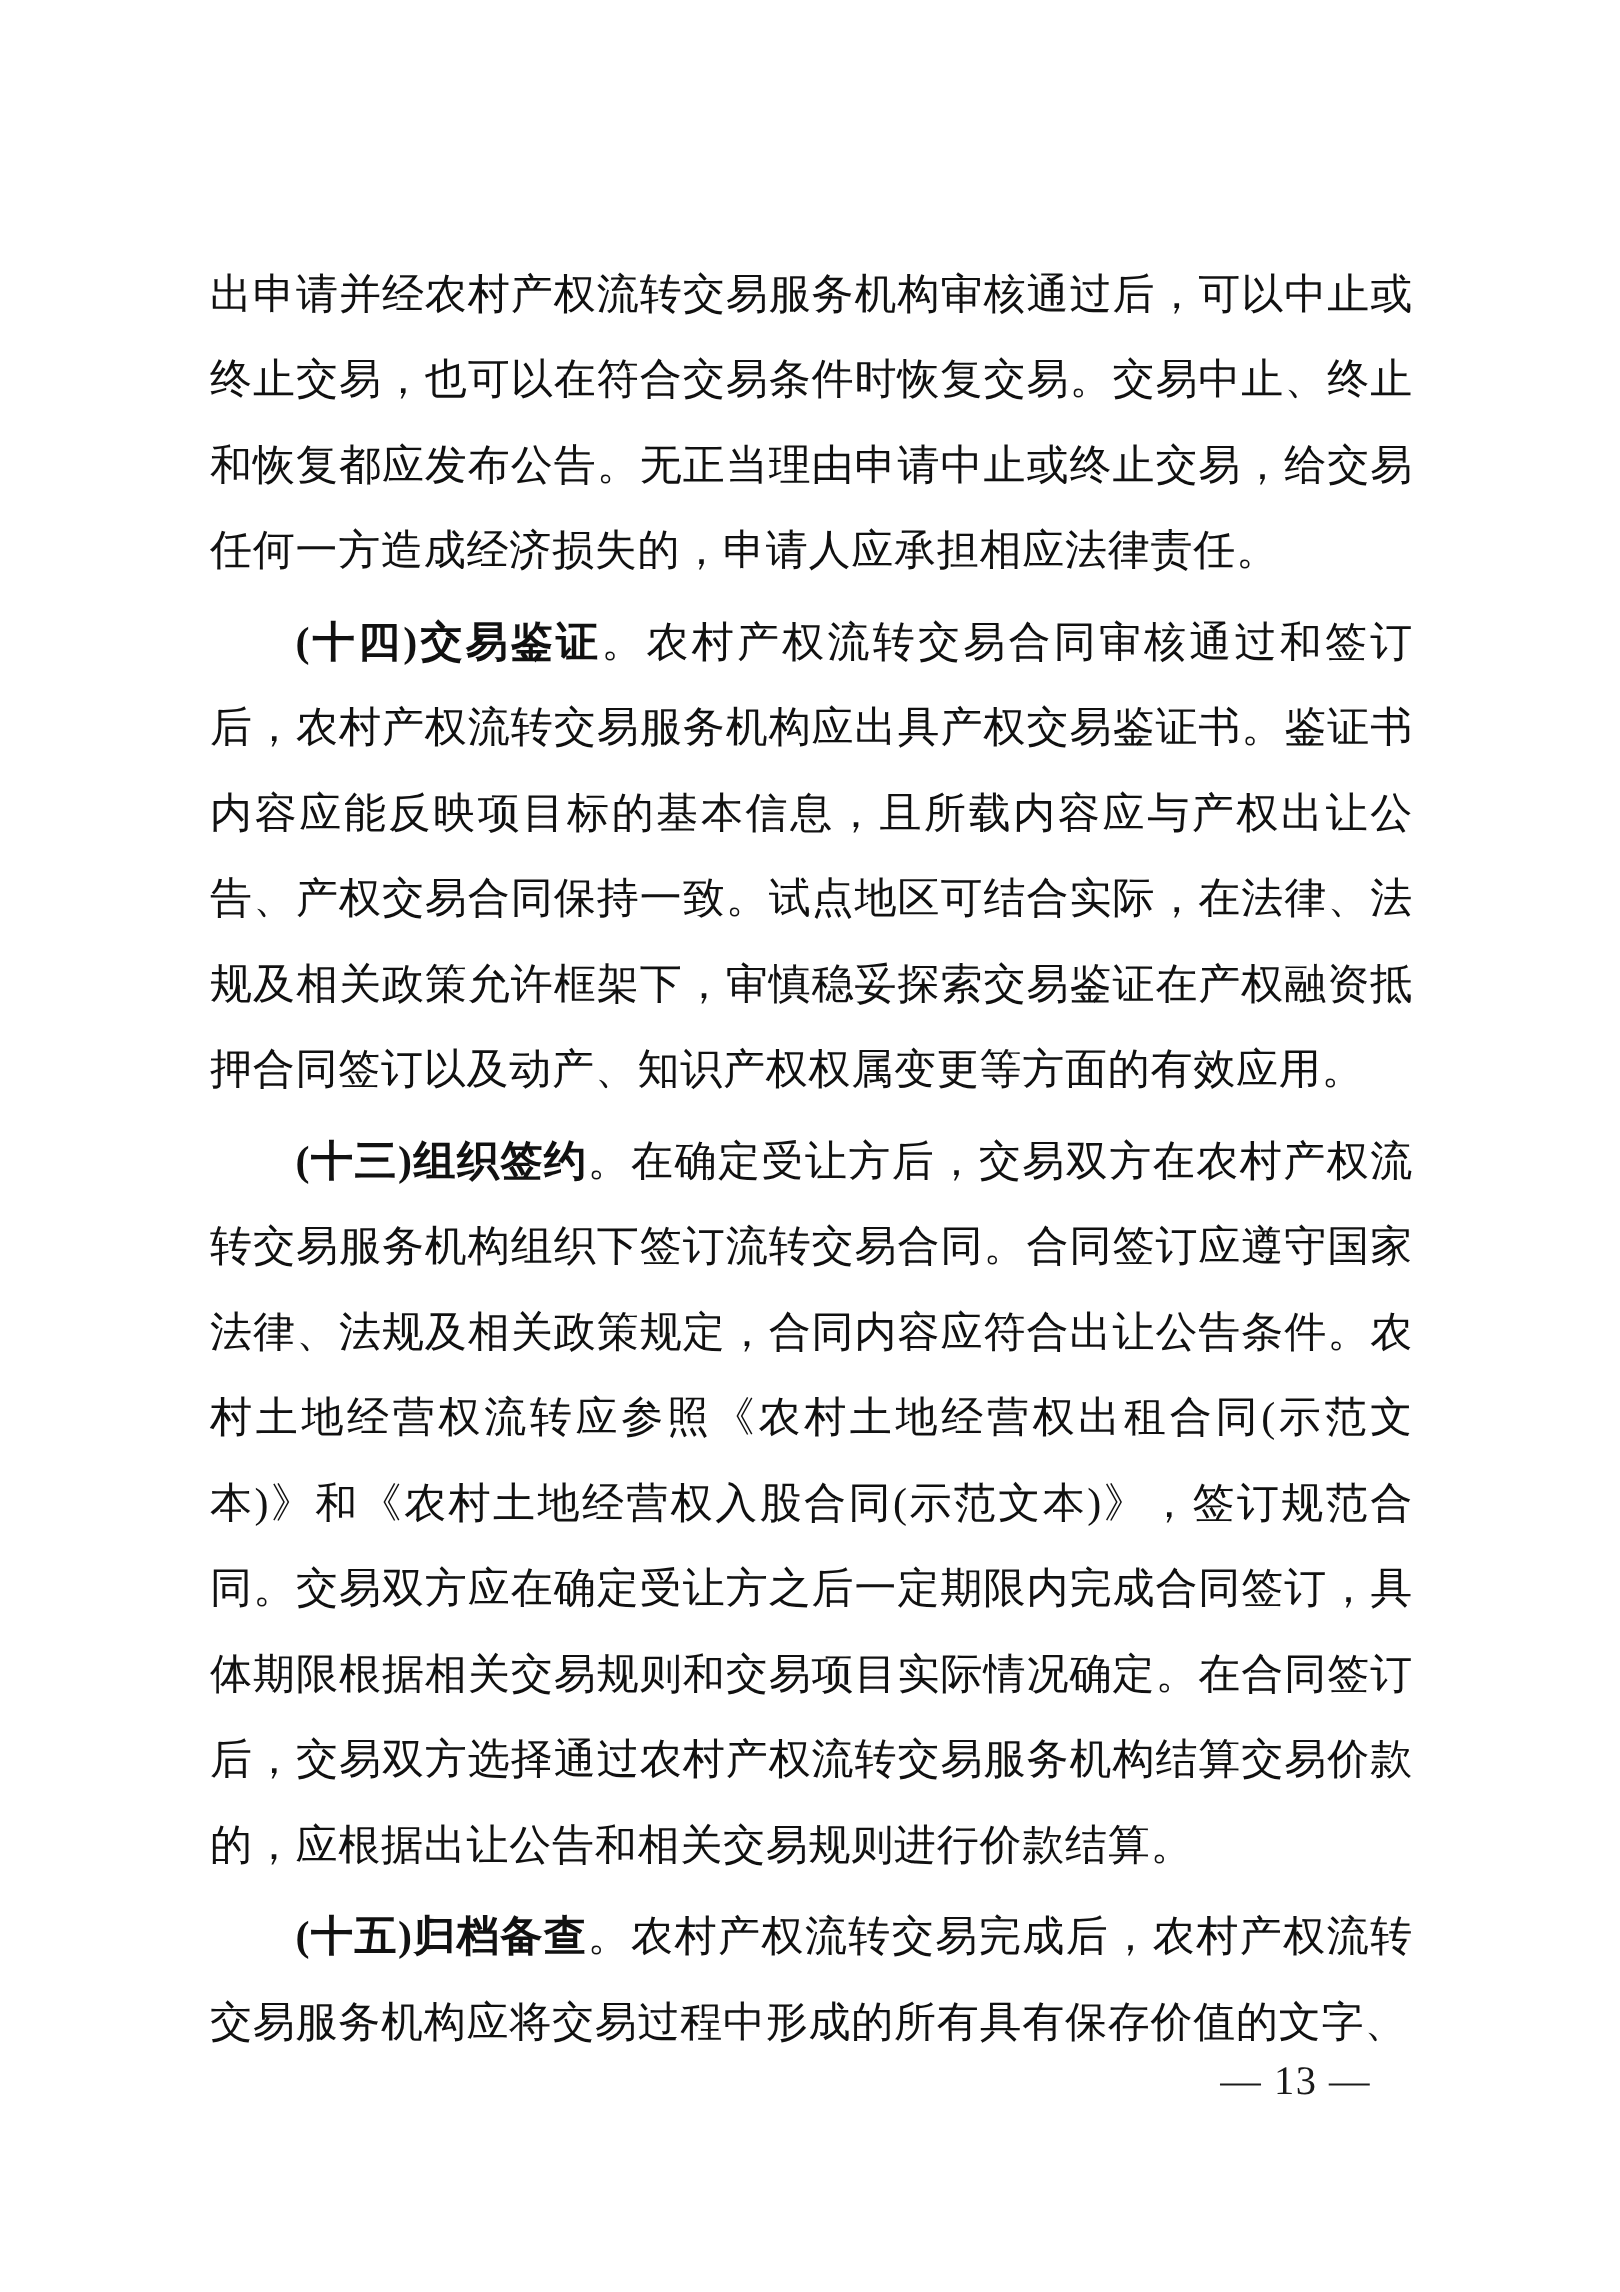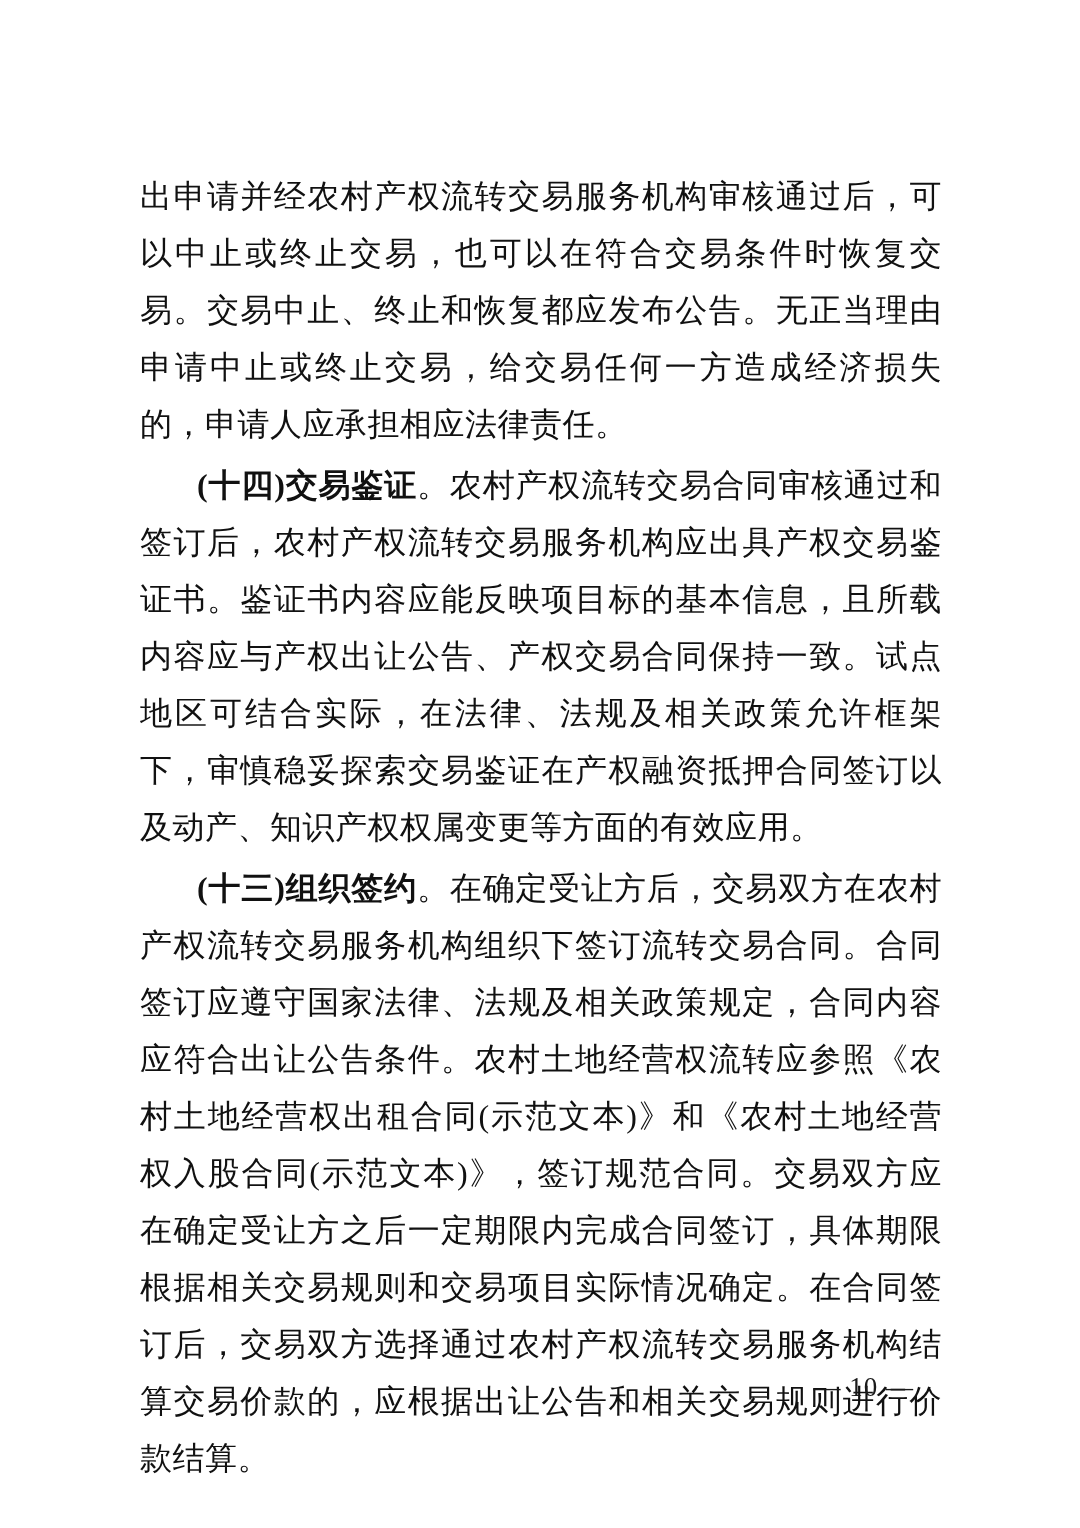--- a/index.html
+++ b/index.html
@@ -14,21 +14,21 @@
     background: #ffffff;
     font-family: "Liberation Serif", "DejaVu Serif", serif;
     color: #111111;
     overflow: hidden;
   }
   .content {
     position: absolute;
     left: 140px;
     top: 168px;
     width: 802px;
-    font-size: 32px;
+    font-size: 28px;
     line-height: 57px;
     letter-spacing: 0.5px;
     text-align: justify;
     text-justify: inter-character;
   }
   .para {
     margin: 0;
     word-break: break-all;
   }
   .para.section {
@@ -54,17 +54,18 @@
 
 <div class="page">
   <div class="content">
 
     <p class="para no-indent"><span>出申请并经农村产权流转交易服务机构审核通过后，可以中止或终止交易，也可以在符合交易条件时恢复交易。交易中止、终止和恢复都应发布公告。无正当理由申请中止或终止交易，给交易任何一方造成经济损失的，申请人应承担相应法律责任。</span></p>
 
     <p class="para section"><b class="heading">(十四)交易鉴证</b><span class="sep">。</span><span>农村产权流转交易合同审核通过和签订后，农村产权流转交易服务机构应出具产权交易鉴证书。鉴证书内容应能反映项目标的基本信息，且所载内容应与产权出让公告、产权交易合同保持一致。试点地区可结合实际，在法律、法规及相关政策允许框架下，审慎稳妥探索交易鉴证在产权融资抵押合同签订以及动产、知识产权权属变更等方面的有效应用。</span></p>
 
     <p class="para section"><b class="heading">(十三)组织签约</b><span class="sep">。</span><span>在确定受让方后，交易双方在农村产权流转交易服务机构组织下签订流转交易合同。合同签订应遵守国家法律、法规及相关政策规定，合同内容应符合出让公告条件。农村土地经营权流转应参照《农村土地经营权出租合同(示范文本)》和《农村土地经营权入股合同(示范文本)》，签订规范合同。交易双方应在确定受让方之后一定期限内完成合同签订，具体期限根据相关交易规则和交易项目实际情况确定。在合同签订后，交易双方选择通过农村产权流转交易服务机构结算交易价款的，应根据出让公告和相关交易规则进行价款结算。</span></p>
 
+    <p class="para section"><b class="heading">(十五)归档备查</b><span class="sep">。</span><span>农村产权流转交易完成后，农村产权流转交易服务机构应将交易过程中形成的所有具有保存价值的文字、</span></p>
 
   </div>
 
-  <div class="footer">— 10 —</div>
+  <div class="footer">— 13 —</div>
 </div>
 
 </body></html>

